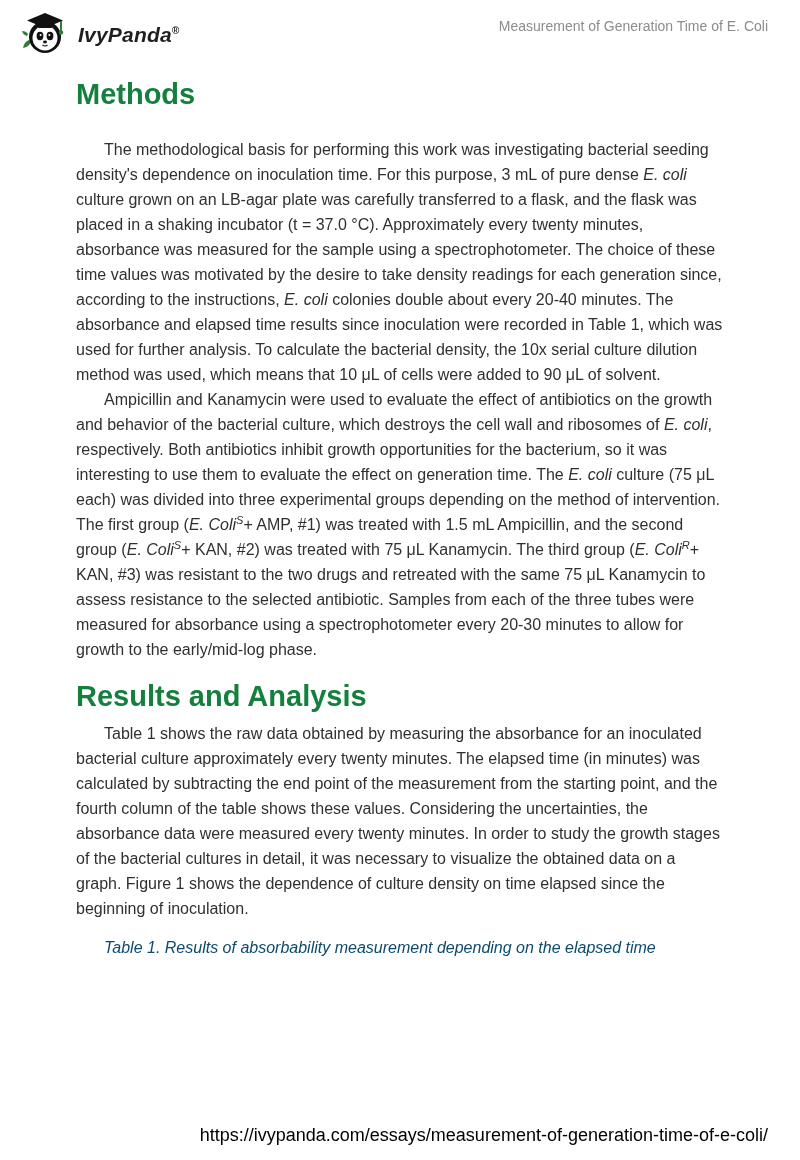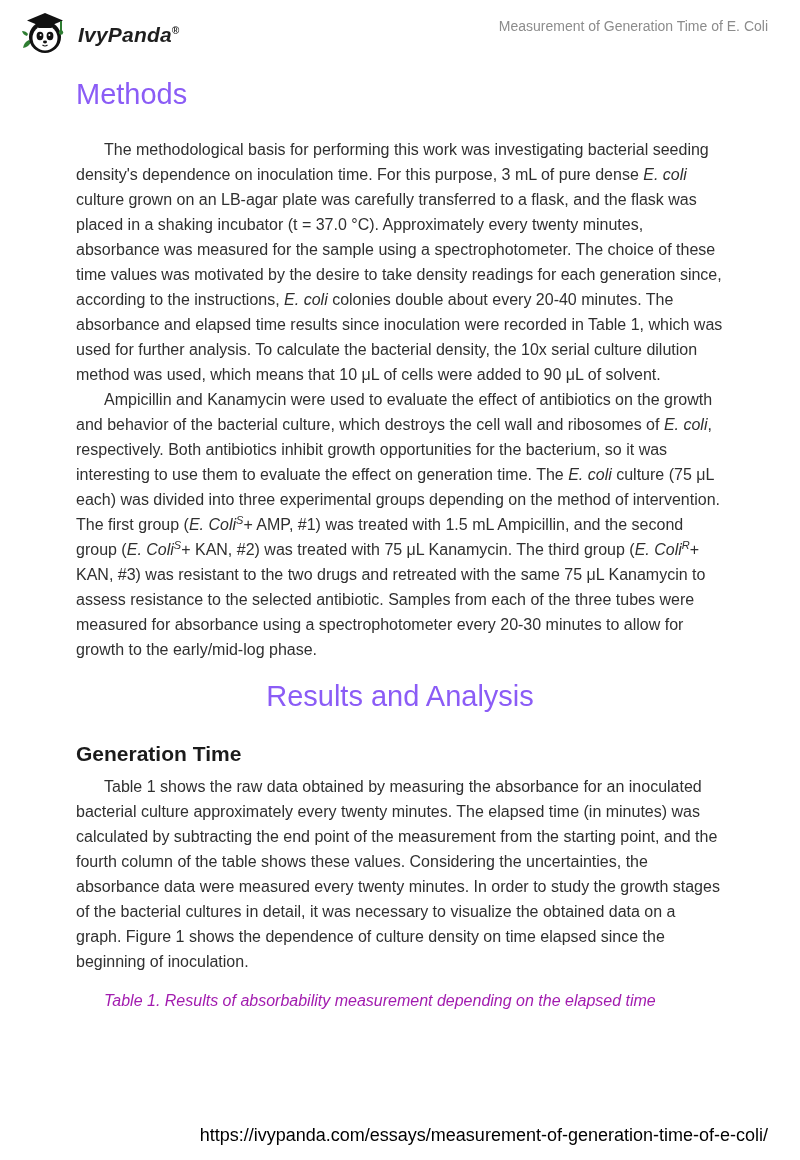--- a/index.html
+++ b/index.html
@@ -47,28 +47,27 @@
     font-size: 14px;
     color: #8c8c8c;
   }
   
   .content {
     padding: 0 76px;
   }
   h1 {
     font-size: 29px;
     line-height: 33px;
-    font-weight: normal;
-    color: #8b5cf6;
+    font-weight: bold;
+    color: #15803d;
     margin: 18px 0 26px 0;
   }
   h1.results {
     margin-top: 18px;
     margin-bottom: 0;
-    text-align: center;
   }
   h2 {
     font-size: 21px;
     line-height: 25px;
     font-weight: bold;
     color: #1b1b1b;
     margin: 28px 0 0 0;
   }
   p {
     font-size: 16px;
@@ -87,21 +86,21 @@
   }
   sup.strain {
     font-size: 11px;
     font-style: italic;
     line-height: 0;
     vertical-align: super;
   }
   .caption {
     margin-top: 14px;
     font-style: italic;
-    color: #a21caf;
+    color: #0c4a6e;
   }
   
   .page-footer {
     position: absolute;
     right: 32px;
     bottom: 14px;
     font-size: 18px;
     color: #000000;
     text-align: right;
   }
@@ -137,21 +136,20 @@
 <main class="content">
 
   <h1>Methods</h1>
 
   <p><span>The methodological basis for performing this work was investigating bacterial seeding density's dependence on inoculation time. For this purpose, 3 mL of pure dense </span><em>E. coli</em><span> culture grown on an LB-agar plate was carefully transferred to a flask, and the flask was placed in a shaking incubator (t = 37.0 °C). Approximately every twenty minutes, absorbance was measured for the sample using a spectrophotometer. The choice of these time values was motivated by the desire to take density readings for each generation since, according to the instructions, </span><em>E. coli</em><span> colonies double about every 20-40 minutes. The absorbance and elapsed time results since inoculation were recorded in Table 1, which was used for further analysis. To calculate the bacterial density, the 10x serial culture dilution method was used, which means that 10 μL of cells were added to 90 μL of solvent.</span></p>
 
   <p><span>Ampicillin and Kanamycin were used to evaluate the effect of antibiotics on the growth and behavior of the bacterial culture, which destroys the cell wall and ribosomes of </span><em>E. coli</em><span>, respectively. Both antibiotics inhibit growth opportunities for the bacterium, so it was interesting to use them to evaluate the effect on generation time. The </span><em>E. coli</em><span> culture (75 μL each) was divided into three experimental groups depending on the method of intervention. The first group (</span><em>E. Coli</em><sup class="strain">S</sup><span>+ AMP, #1) was treated with 1.5 mL Ampicillin, and the second group (</span><em>E. Coli</em><sup class="strain">S</sup><span>+ KAN, #2) was treated with 75 μL Kanamycin. The third group (</span><em>E. Coli</em><sup class="strain">R</sup><span>+ KAN, #3) was resistant to the two drugs and retreated with the same 75 μL Kanamycin to assess resistance to the selected antibiotic. Samples from each of the three tubes were measured for absorbance using a spectrophotometer every 20-30 minutes to allow for growth to the early/mid-log phase.</span></p>
 
   <h1 class="results">Results and Analysis</h1>
 
-  <h2>Generation Time</h2>
 
   <p class="after-heading">Table 1 shows the raw data obtained by measuring the absorbance for an inoculated bacterial culture approximately every twenty minutes. The elapsed time (in minutes) was calculated by subtracting the end point of the measurement from the starting point, and the fourth column of the table shows these values. Considering the uncertainties, the absorbance data were measured every twenty minutes. In order to study the growth stages of the bacterial cultures in detail, it was necessary to visualize the obtained data on a graph. Figure 1 shows the dependence of culture density on time elapsed since the beginning of inoculation.</p>
 
   <p class="caption">Table 1. Results of absorbability measurement depending on the elapsed time</p>
 
 </main>
 
 <footer class="page-footer">
   <span>https://ivypanda.com/essays/measurement-of-generation-time-of-e-coli/</span>
 </footer>

